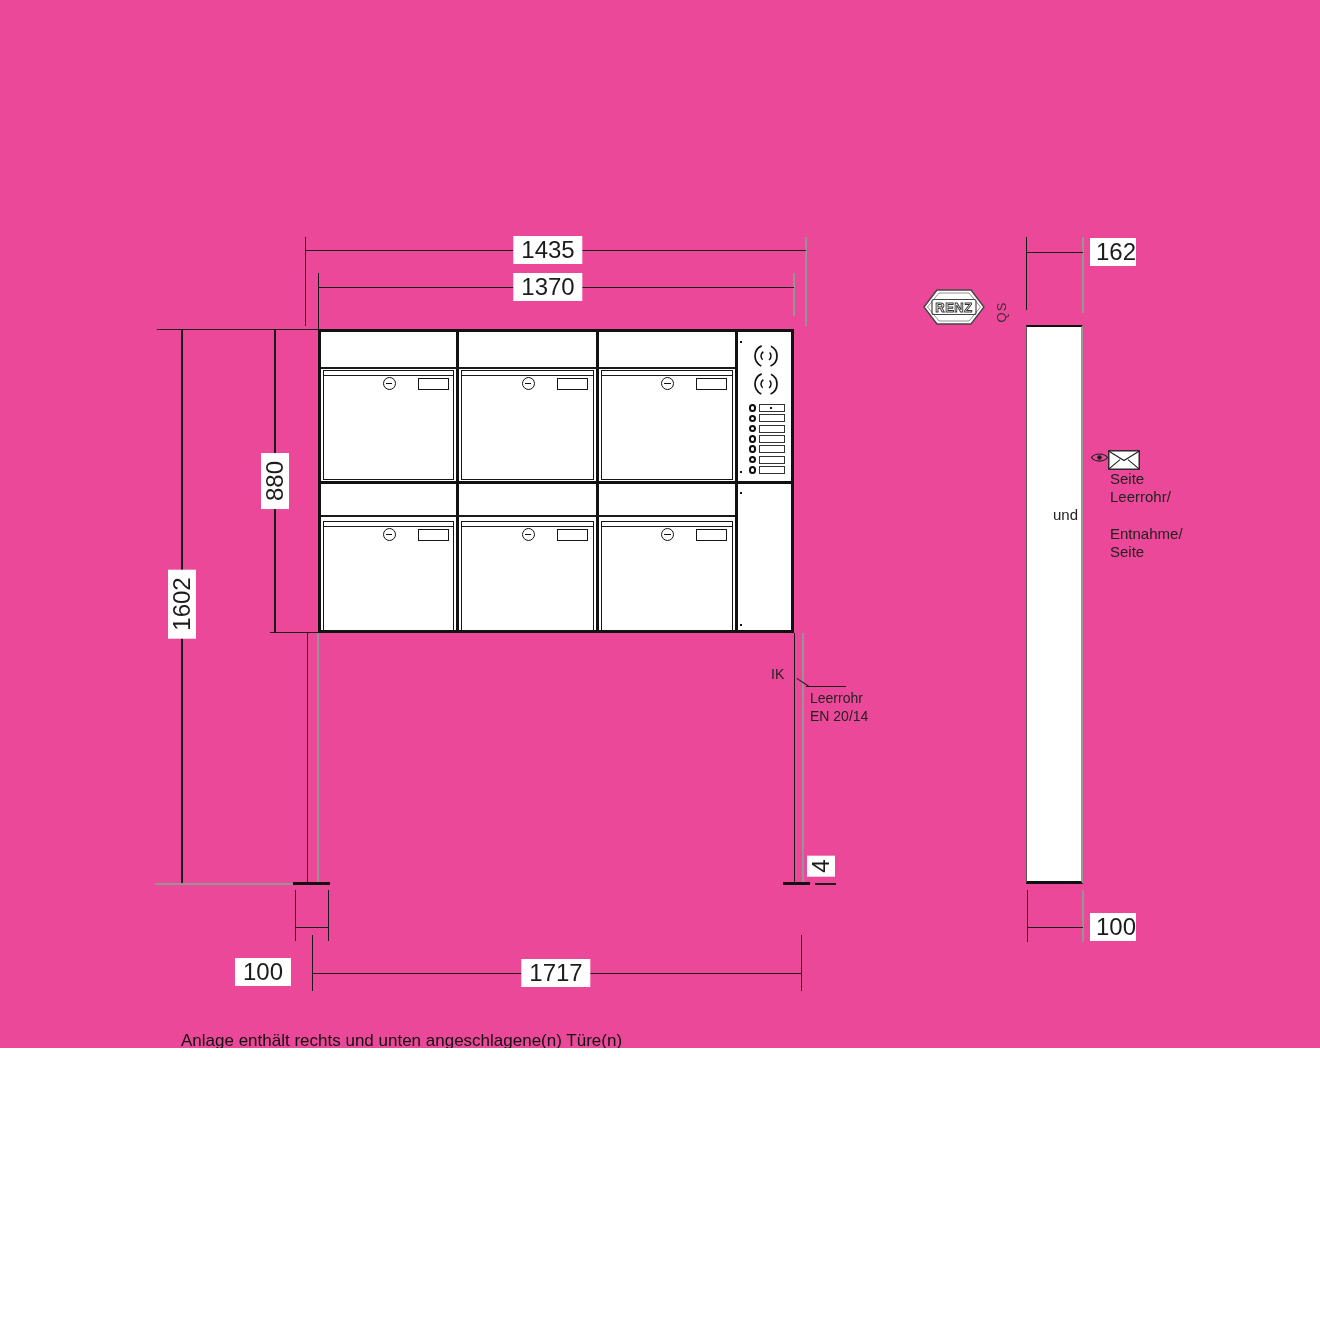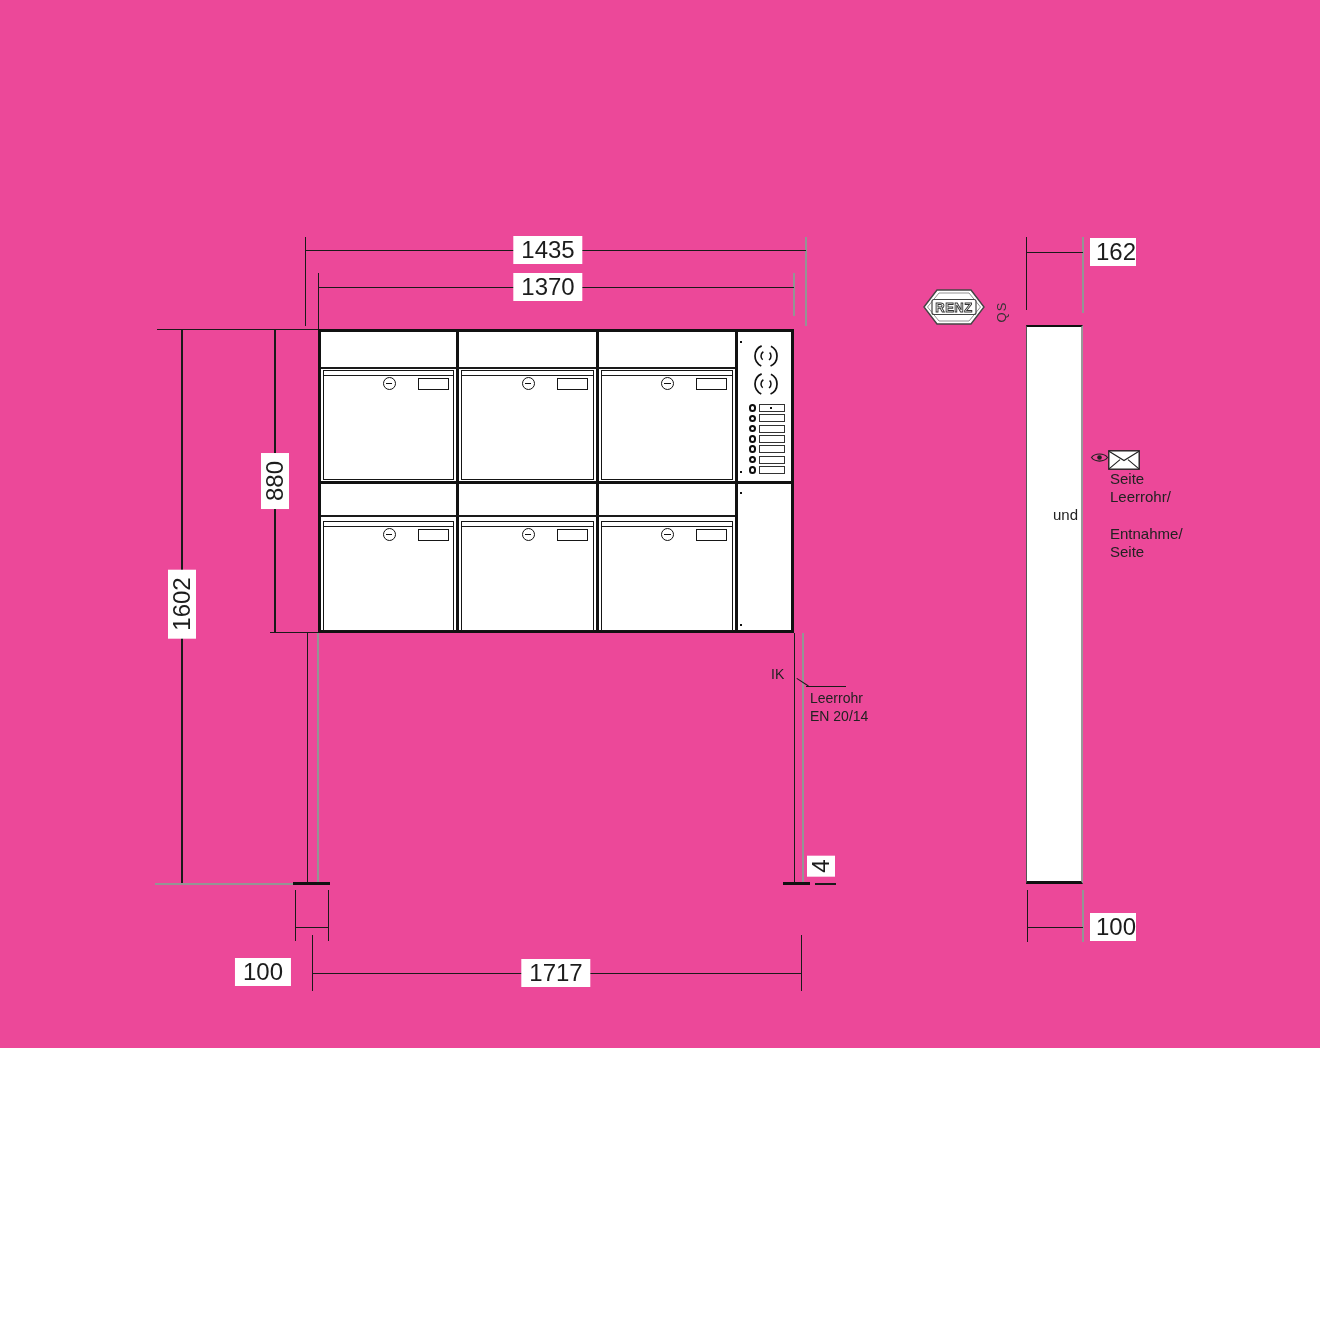--- a/index.html
+++ b/index.html
@@ -196,14 +196,15 @@
     </div>
 
   <svg width="64" height="42" style="left:922px; top:286px;">
     <path d="M2,21 L15,4 L49,4 L62,21 L49,38 L15,38 Z" fill="#fff" stroke="#444" stroke-width="1.4"></path>
     <path d="M5.5,21 L17,7 L47,7 L58.5,21 L47,35 L17,35 Z" fill="none" stroke="#777" stroke-width="0.8"></path>
     <rect x="10" y="13.5" width="44" height="15" rx="2" fill="#fff" stroke="#444" stroke-width="1.2"></rect>
     <text x="32" y="25.5" text-anchor="middle" font-family="Liberation Sans, sans-serif" font-size="13" font-weight="bold" letter-spacing="0.5" fill="#fff" stroke="#333" stroke-width="0.9">RENZ</text>
   </svg>
   <span class="qs" style="left:1001px; top:312px;">QS</span>
 
+  <span class="caption" style="left:181px; top:1031px;">Anlage enthält rechts und unten angeschlagene(n) Türe(n)</span>
 
 </div>
 
 </body></html>

